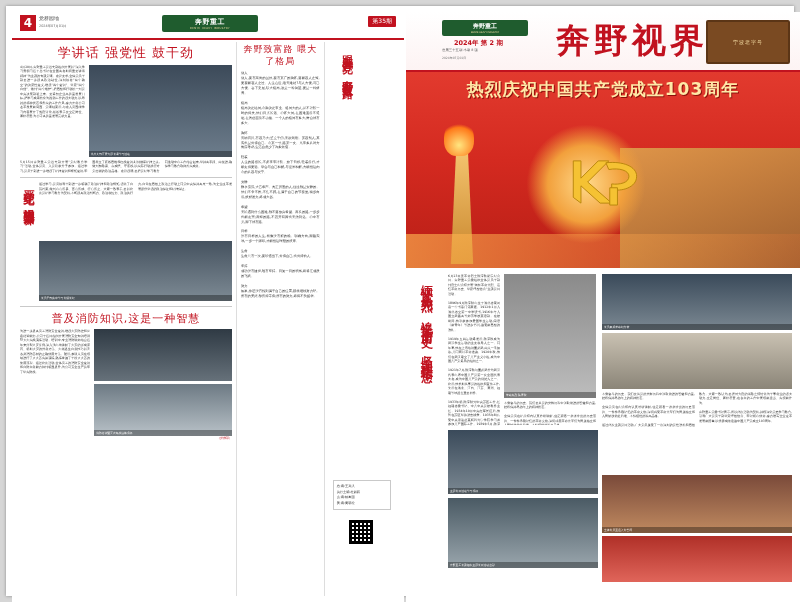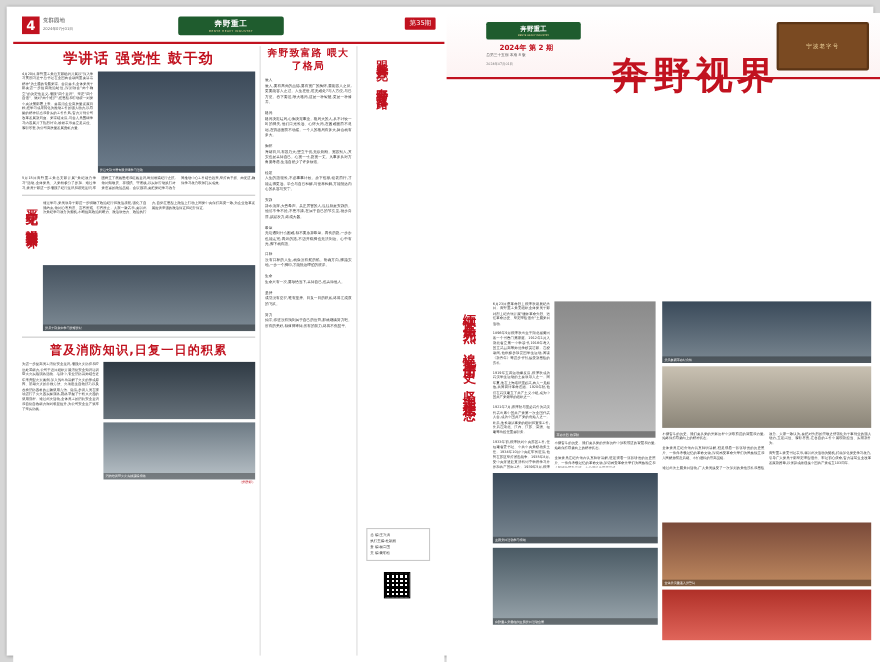--- a/index.html
+++ b/index.html
@@ -16,39 +16,39 @@
   .left{position:absolute;left:6px;top:6px;width:392px;height:590px;background:#fff;}
   .lhead{position:relative;height:26px;border-bottom:2px solid #c1121f;}
   .pgnum{position:absolute;left:8px;top:3px;width:16px;height:16px;background:#c1121f;color:#fff;font-size:12px;font-weight:bold;text-align:center;line-height:16px;}
   .pgtitle{position:absolute;left:27px;top:3px;font-size:5px;color:#444;}
   .pgdate{position:absolute;left:27px;top:12px;font-size:3.4px;color:#666;}
   .logoL{position:absolute;left:150px;top:3px;width:96px;height:17px;background:#1f5c2e;border-radius:2px;display:flex;align-items:center;justify-content:center;}
   .logoL .cn{color:#fff;font-size:7px;font-weight:bold;letter-spacing:.5px;}
   .logoL .en{color:#e9d7a0;font-size:2.6px;letter-spacing:.4px;}
   .issue{position:absolute;right:8px;top:4px;background:#c1121f;color:#fff;font-size:6px;padding:1px 4px;border-radius:1px;}
   .lbody{position:absolute;left:8px;top:30px;right:8px;bottom:6px;}
-  .hl{font-size:13px;font-weight:bold;color:#c1121f;letter-spacing:1px;}
+  .hl{font-size:13px;font-weight:normal;color:#c1121f;letter-spacing:1px;}
   .photo{background:#5d6b7a;position:relative;overflow:hidden;}
   .photo .cap{position:absolute;left:0;bottom:0;width:100%;font-size:2.8px;color:#fff;background:rgba(0,0,0,.35);padding:1px 2px;box-sizing:border-box;}
   .meetA{background:linear-gradient(#3c4a59,#6d7d8c);}
   .meetB{background:linear-gradient(#45525f,#7e8b95);}
   .fireA{background:linear-gradient(#2f3a44,#66717a);}
   .colrule{border-left:1px solid #ddd;}
   .vtitle{font-size:11px;font-weight:bold;color:#c1121f;letter-spacing:2px;}
   .sign{font-size:3px;color:#c1121f;text-align:right;}
   
   .right{position:absolute;left:400px;top:6px;width:394px;height:590px;background:#fff;}
   .masthead{position:relative;height:58px;background:linear-gradient(#fff,#fdf3f3);border-bottom:2px solid #c1121f;}
   .logoR{position:absolute;left:36px;top:8px;width:86px;height:16px;background:#1f5c2e;border-radius:2px;display:flex;flex-direction:column;align-items:center;justify-content:center;}
   .logoR .cn{color:#fff;font-size:6px;font-weight:bold;}
   .logoR .en{color:#e9d7a0;font-size:2.3px;}
   .mastinfo{position:absolute;left:48px;top:27px;font-size:6.5px;color:#c1121f;font-weight:bold;}
   .mastsub{position:absolute;left:36px;top:36px;font-size:3.4px;color:#555;}
   .mastdate{position:absolute;left:36px;top:44px;font-size:3px;color:#777;}
-  .mastname{position:absolute;left:150px;top:6px;font-size:34px;font-weight:bold;color:#c1121f;letter-spacing:4px;font-family:"DejaVu Serif","Liberation Serif",serif;margin-top:28px;}
+  .mastname{position:absolute;left:150px;top:6px;font-size:34px;font-weight:bold;color:#c1121f;letter-spacing:4px;font-family:"DejaVu Serif","Liberation Serif",serif;}
   .plaque{position:absolute;right:10px;top:8px;width:80px;height:40px;background:#7a4a22;border:2px solid #5b3516;border-radius:2px;display:flex;align-items:center;justify-content:center;}
   .plaque span{color:#f2d9a0;font-size:5px;letter-spacing:1px;}
   .celebr{position:relative;height:196px;background:linear-gradient(180deg,#e23a2e 0%,#d42a20 45%,#b81e16 100%);overflow:hidden;}
   .celebr .ttl{position:absolute;top:6px;left:0;width:100%;text-align:center;font-size:17px;font-weight:bold;color:#ffe9a8;letter-spacing:1px;text-shadow:1px 1px 0 #8c0f0a;}
   .wall{position:absolute;right:0;bottom:0;width:180px;height:120px;background:linear-gradient(160deg,#e0a74f,#9a6a33);opacity:.85;}
   .sun{position:absolute;left:120px;top:52px;width:120px;height:120px;border-radius:50%;background:radial-gradient(circle,#ffd98a 0%,#f2a03c 45%,rgba(242,160,60,0) 70%);}
   .emblem{position:absolute;left:150px;top:62px;width:96px;height:96px;}
   .torch{position:absolute;left:28px;bottom:4px;width:56px;height:120px;background:linear-gradient(#f7c873,#c8852c);clip-path:polygon(40% 0,60% 0,70% 100%,30% 100%);}
   .flame{position:absolute;left:38px;bottom:112px;width:30px;height:36px;background:radial-gradient(circle at 50% 70%,#ffe680,#ff7a1a 60%,rgba(255,122,26,0) 72%);border-radius:50% 50% 40% 40%;}
   .ribbon{position:absolute;left:0;bottom:0;width:100%;height:34px;background:linear-gradient(90deg,rgba(255,180,80,.65),rgba(255,120,60,.15));}
@@ -101,21 +101,21 @@
               <div style="flex:1;">
                 <div class="tiny" style="column-count:2;column-gap:5px;height:56px;overflow:hidden;">通过学习,党员领导干部进一步明确了政治纪律和政治规矩,强化了自我约束,做到心有所畏、言有所戒、行有所止。大家一致表示,要以此次党纪学习教育为契机,不断提高政治判断力、政治领悟力、政治执行力,自觉在思想上政治上行动上同党中央保持高度一致,为企业改革发展提供坚强的政治保证和纪律保证。</div>
                 <div class="photo meetB" style="width:100%;height:60px;margin-top:3px;">
                   <div class="cap">党员干部集中学习党规党纪</div>
                 </div>
               </div>
             </div>
 
             <div class="hr" style="margin:4px 0;"></div>
 
-            <div class="hl" style="font-size:11px;text-align:center;margin-bottom:3px;">普及消防知识,日复一日的积累</div>
+            <div class="hl" style="font-size:11px;text-align:center;margin-bottom:3px;">普及消防知识,这是一种智慧</div>
             <div style="display:flex;gap:4px;">
               <div class="tiny" style="width:70px;">为进一步提高员工消防安全意识,增强火灾防控和应急处置能力,公司于近日组织开展消防安全知识培训暨灭火实战演练活动。培训中,专业消防讲师结合近年来典型火灾案例,深入浅出地讲解了火灾的形成原因、初期火灾的扑救方法、火场逃生自救技巧以及各类消防器材的正确使用方法。随后,参训人员在现场进行了灭火器实操演练,熟练掌握了干粉灭火器的使用流程。通过此次活动,全体员工的消防安全意识和自防自救能力得到明显提升,为公司安全生产筑牢了坚实防线。</div>
               <div style="flex:1;">
                 <div class="photo fireA" style="height:52px;"></div>
                 <div class="photo fireA" style="height:52px;margin-top:3px;background:linear-gradient(#6d7a84,#b9c2c8);">
                   <div class="cap">消防培训暨灭火实战演练现场</div>
                 </div>
               </div>
             </div>
             <div class="sign">（党群部）</div>
@@ -177,20 +177,35 @@
         </div>
         <div class="mastinfo">2024年 第 2 期</div>
         <div class="mastsub">总第三十五期 本期 8 版</div>
         <div class="mastdate">2024年07月01日</div>
         <div class="mastname">奔野视界</div>
         <div class="plaque">
           <span>宁波老字号</span>
         </div>
       </div>
 
+      <div class="celebr">
+        <div class="ttl">热烈庆祝中国共产党成立103周年</div>
+        <div class="wall"></div>
+        <div class="sun"></div>
+        <div class="torch"></div>
+        <div class="flame"></div>
+        <svg class="emblem" viewBox="0 0 100 100">
+          <g fill="#f5c233" stroke="#b8860b" stroke-width="1">
+            <path d="M18 66 L18 28 L26 28 L26 46 L44 28 L55 28 L33 50 L58 72 L46 72 L26 54 L26 72 Z"></path>
+            <path d="M52 30 C70 28 84 34 84 44 C84 56 68 60 58 58 L58 52 C66 53 76 51 76 44 C76 38 66 35 55 37 Z"></path>
+            <path d="M56 56 L64 56 L64 74 L56 74 Z"></path>
+          </g>
+        </svg>
+        <div class="ribbon"></div>
+      </div>
 
       <div class="rbody">
         <div style="display:flex;height:100%;gap:4px;">
 
           <div style="width:30px;position:relative;">
             <div class="v bigv" style="position:absolute;left:4px;top:2px;height:300px;">缅怀革命先烈 追忆革命历史 坚定理想信念</div>
           </div>
 
           <div style="width:150px;">
             <div style="display:flex;gap:4px;">

